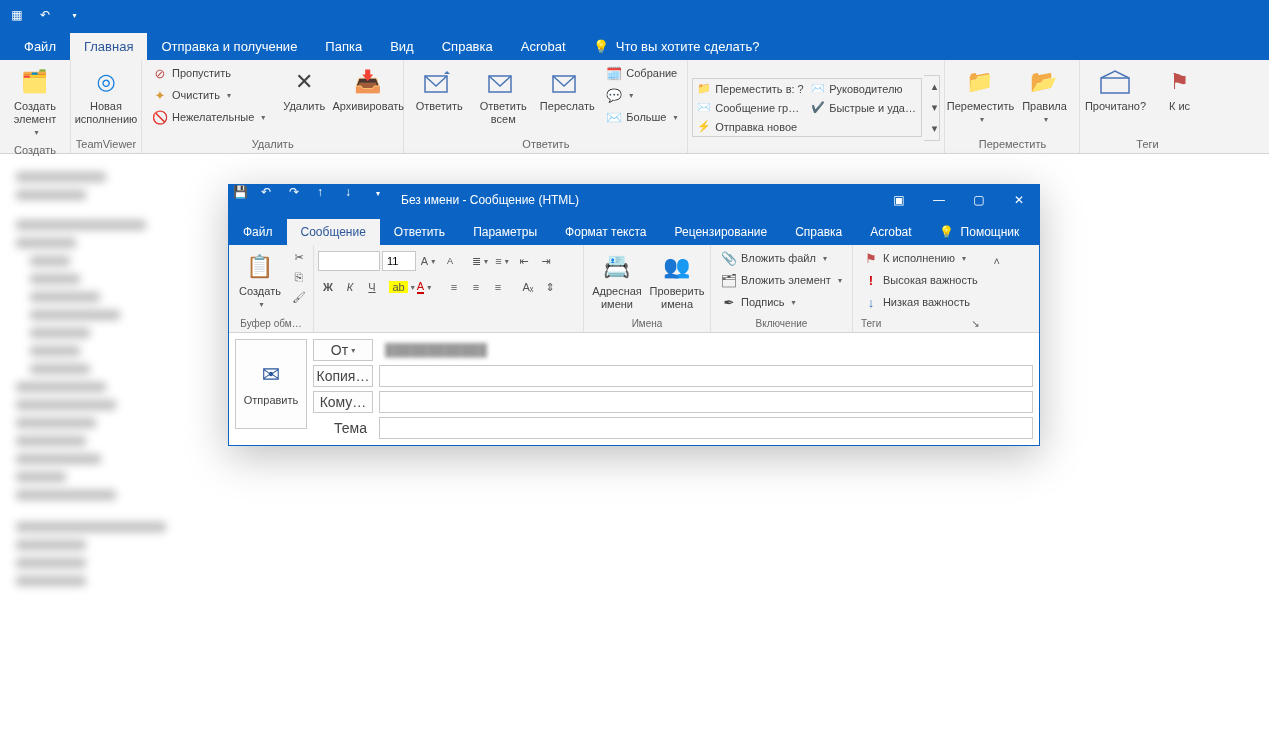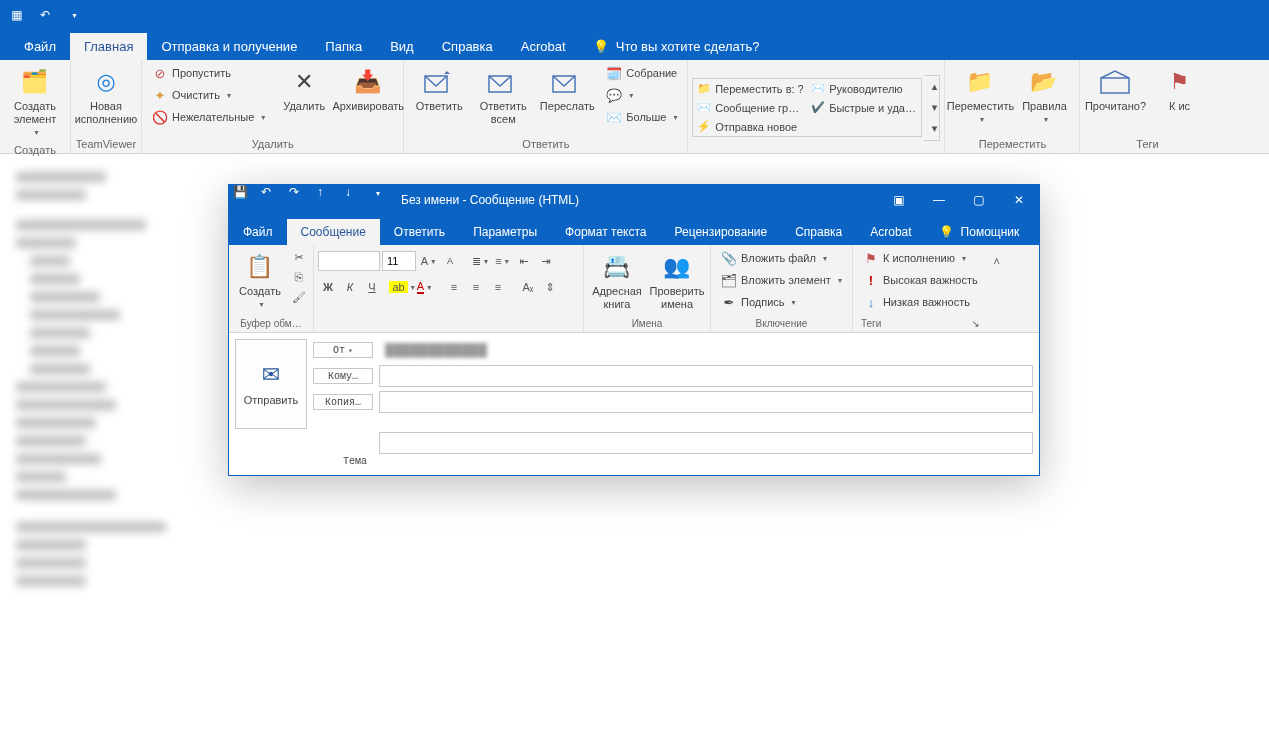--- a/index.html
+++ b/index.html
@@ -51,22 +51,22 @@
 .font-name { border: 1px solid #c8c8c8; background: #fff; width: 62px; height: 20px; font-size: 11px; padding: 0 4px; color: #888; }
 .font-size { border: 1px solid #c8c8c8; background: #fff; width: 34px; height: 20px; font-size: 11px; padding: 0 4px; }
 .fmt-row { display: flex; gap: 2px; margin-top: 3px; }
 .fmt-btn { width: 20px; height: 20px; border: 1px solid transparent; display: flex; align-items: center; justify-content: center; font-size: 11px; cursor: pointer; color: #555; }
 
 .compose-fields { padding: 6px; display: flex; gap: 6px; }
 .send-btn { width: 72px; height: 90px; border: 1px solid #c8c8c8; background: #fdfdfd; display: flex; flex-direction: column; align-items: center; justify-content: center; gap: 6px; cursor: pointer; font-size: 11px; color: #444; }
 .send-btn .ico { font-size: 22px; color: #2b579a; }
 .fields-col { flex: 1; display: flex; flex-direction: column; gap: 4px; }
 .field-row { display: flex; gap: 6px; align-items: center; }
-.field-label { width: 60px; height: 16px; border: 1px solid #c8c8c8; background: #fdfdfd; display: flex; align-items: center; justify-content: center; font-size: 10px; color: #444; cursor: pointer; font-family: Liberation Mono, monospace; }
-.field-label.plain { border: none; background: transparent; justify-content: flex-end; padding-right: 6px; cursor: default; margin-top: 36px; }
+.field-label { width: 60px; height: 22px; border: 1px solid #c8c8c8; background: #fdfdfd; display: flex; align-items: center; justify-content: center; font-size: 14px; color: #444; cursor: pointer; }
+.field-label.plain { border: none; background: transparent; justify-content: flex-end; padding-right: 6px; cursor: default; }
 .field-input { flex: 1; height: 22px; border: 1px solid #c8c8c8; padding: 0 6px; font-size: 12px; }
 .from-display { flex: 1; height: 22px; padding: 0 6px; font-size: 12px; color: #999; filter: blur(2px); display:flex; align-items:center; }
 
 .compose-body { margin: 0 6px 8px; border: 1px solid #c8c8c8; height: 166px; padding: 14px 12px; font-size: 13px; color: #222; line-height: 1.4; }
 
 .caret::after { content: "▾"; font-size: 8px; margin-left: 3px; color: #666; }
 .caret-w::after { content: "▾"; font-size: 8px; margin-left: 3px; color: #fff; }
 
 svg.envelope { stroke: #4a76b7; fill: none; stroke-width: 1.5; }
 </style>
@@ -374,21 +374,21 @@
           <div class="fmt-btn">Aₓ</div>
           <div class="fmt-btn">⇕</div>
         </div>
       </div>
     </div>
 
     <div class="ribbon-group">
       <div class="ribbon-group-body">
         <div class="rbtn-big" style="width:58px">
             <span class="ico">📇</span>
-            <span>Адресная книга</span>
+            <span>Адресная имени</span>
           </div>
         <div class="rbtn-big" style="width:58px">
             <span class="ico">👥</span>
             <span>Проверить имена</span>
           </div>
       </div>
       <div class="ribbon-group-label">Имена</div>
     </div>
 
     <div class="ribbon-group">
@@ -442,25 +442,25 @@
     <div class="send-btn">
       <span class="ico">✉</span>
       <span>Отправить</span>
     </div>
     <div class="fields-col">
       <div class="field-row">
         <div class="field-label caret">От</div>
         <div class="from-display">████████████</div>
       </div>
       <div class="field-row">
+        <div class="field-label">Копия…</div>
+        <input class="field-input" value="" style="">
+      </div>
+      <div class="field-row">
         <div class="field-label">Кому…</div>
-        <input class="field-input" value="" style="">
-      </div>
-      <div class="field-row">
-        <div class="field-label">Копия…</div>
         <input class="field-input" value="" style="">
       </div>
       <div class="field-row">
         <div class="field-label plain">Тема</div>
         <input class="field-input" value="" style="">
       </div>
     </div>
   </div>
 
 </div>

